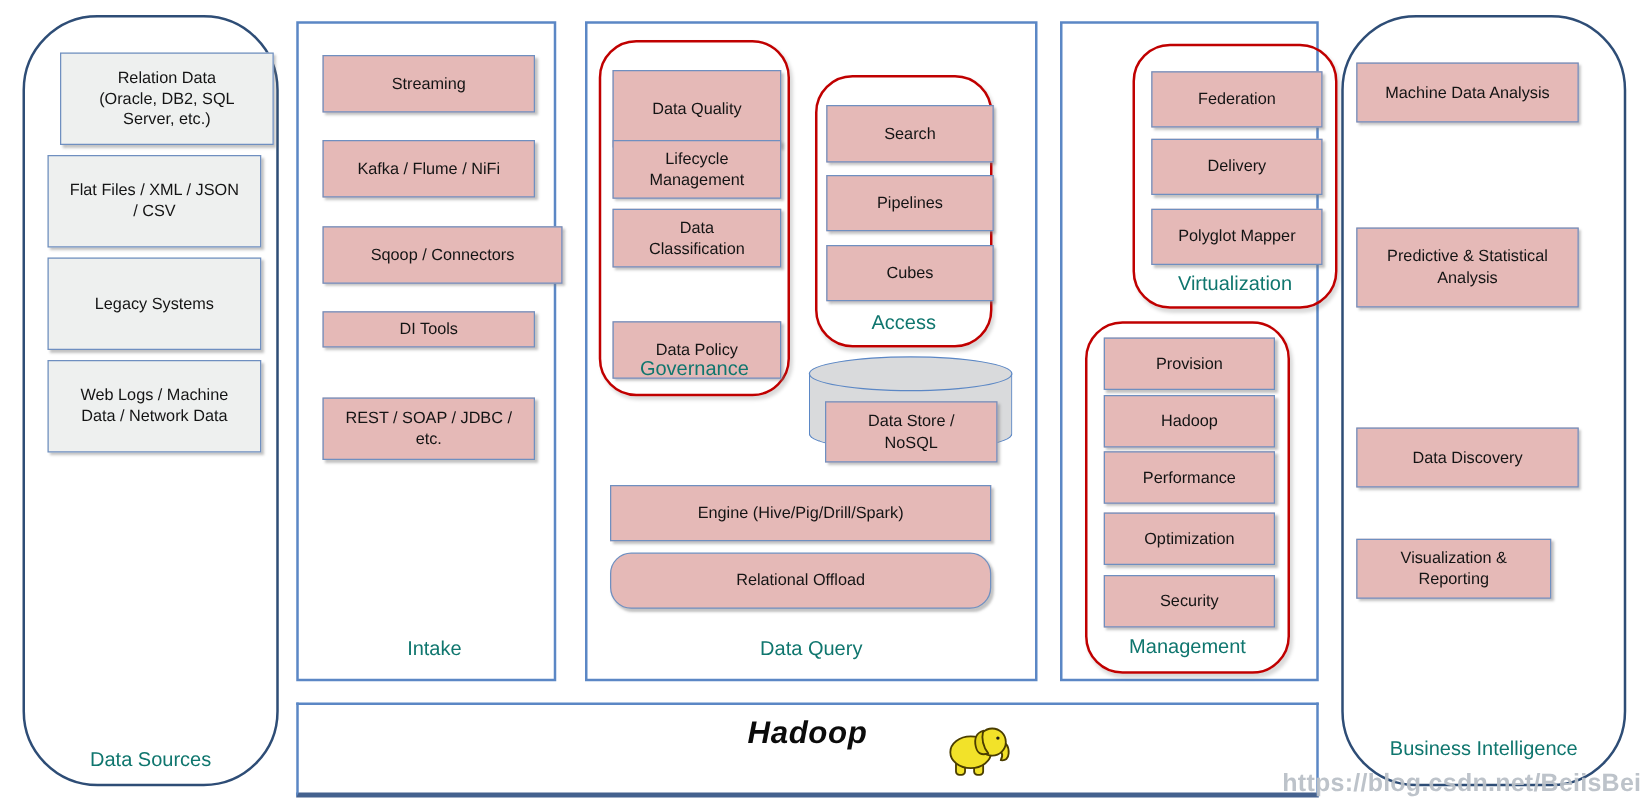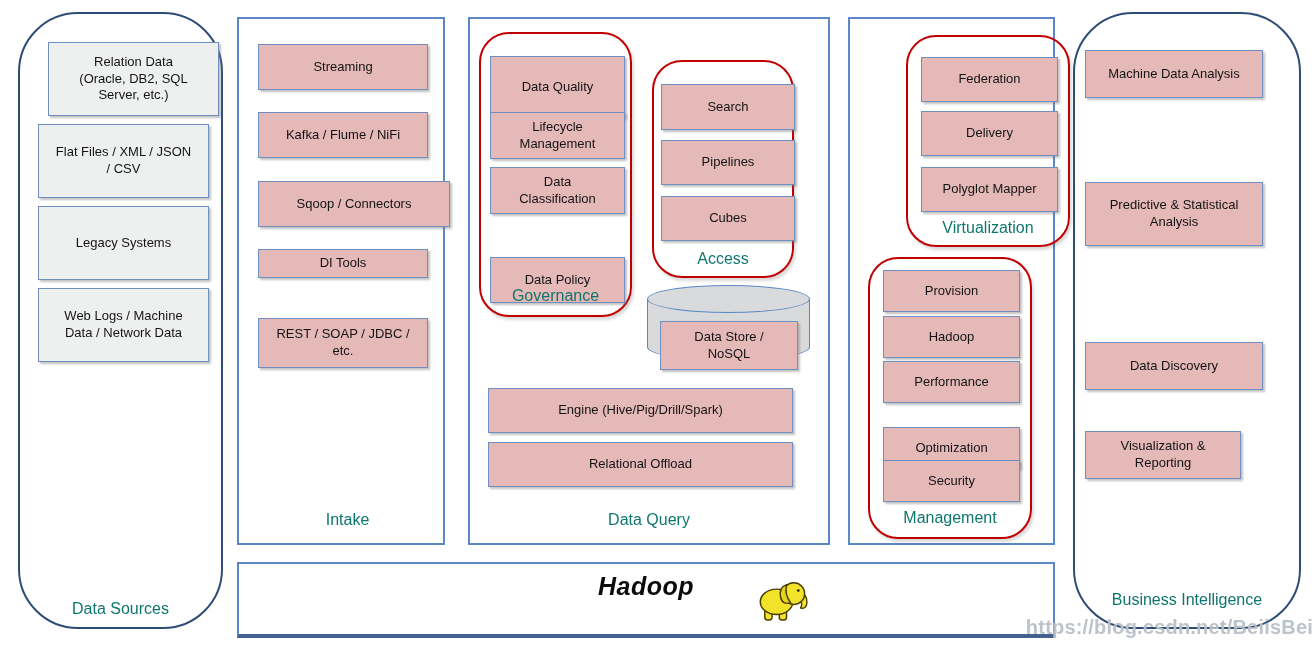--- a/index.html
+++ b/index.html
@@ -84,39 +84,39 @@
     </div>
 
     <div class="cyl" style="left:177px;top:266px;width:163px;height:90px;">
       <div class="cyl-body"></div>
       <div class="cyl-top"></div>
     </div>
     <div class="box pink" style="left:190px;top:302px;width:138px;height:49px;z-index:3;">Data Store /
 NoSQL</div>
 
     <div class="box pink" style="left:18px;top:369px;width:305px;height:45px;">Engine (Hive/Pig/Drill/Spark)</div>
-    <div class="box pink" style="left:18px;top:423px;width:305px;height:45px;">Relational Offload</div>
+    <div class="box pink" style="left:18px;top:423px;width:305px;height:45px;border-radius:17px;">Relational Offload</div>
 
     <div class="panel-label" style="top:492px;">Data Query</div>
   </div>
 
   <div class="panel" style="left:848px;top:17px;width:207px;height:528px;">
 
     <div class="rgroup" style="left:18px;top:16px;width:164px;height:212px;margin-left:38px;">
       <div class="box pink" style="left:13px;top:20px;width:137px;height:45px;">Federation</div>
       <div class="box pink" style="left:13px;top:74px;width:137px;height:45px;">Delivery</div>
       <div class="box pink" style="left:13px;top:130px;width:137px;height:45px;">Polyglot Mapper</div>
       <div class="panel-label" style="top:182px;">Virtualization</div>
     </div>
 
     <div class="rgroup" style="left:18px;top:238px;width:164px;height:282px;">
       <div class="box pink" style="left:13px;top:11px;width:137px;height:42px;">Provision</div>
       <div class="box pink" style="left:13px;top:57px;width:137px;height:42px;">Hadoop</div>
       <div class="box pink" style="left:13px;top:102px;width:137px;height:42px;">Performance</div>
-      <div class="box pink" style="left:13px;top:151px;width:137px;height:42px;margin-top:17px;">Optimization</div>
+      <div class="box pink" style="left:13px;top:151px;width:137px;height:42px;">Optimization</div>
       <div class="box pink" style="left:13px;top:201px;width:137px;height:42px;">Security</div>
       <div class="panel-label" style="top:250px;">Management</div>
     </div>
   </div>
 
   <div class="panel capsule" style="left:1073px;top:12px;width:228px;height:617px;">
     <div class="box pink" style="left:10px;top:36px;width:178px;height:48px;padding:2px 16px;">Machine Data Analysis</div>
     <div class="box pink" style="left:10px;top:168px;width:178px;height:64px;padding:2px 16px;">Predictive &amp; Statistical
 Analysis</div>
     <div class="box pink" style="left:10px;top:328px;width:178px;height:48px;padding:2px 16px;">Data Discovery</div>

